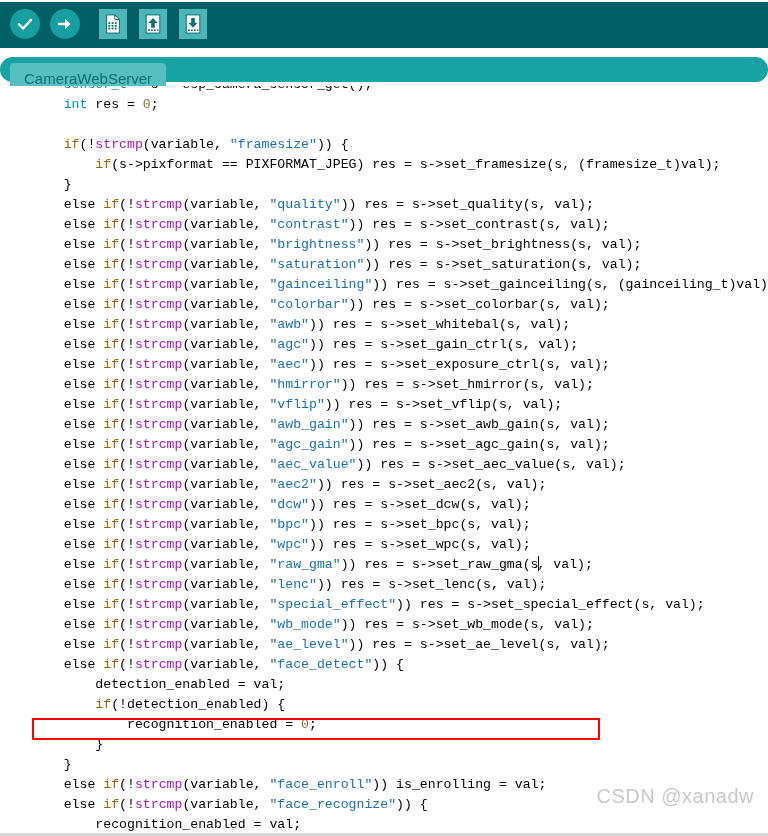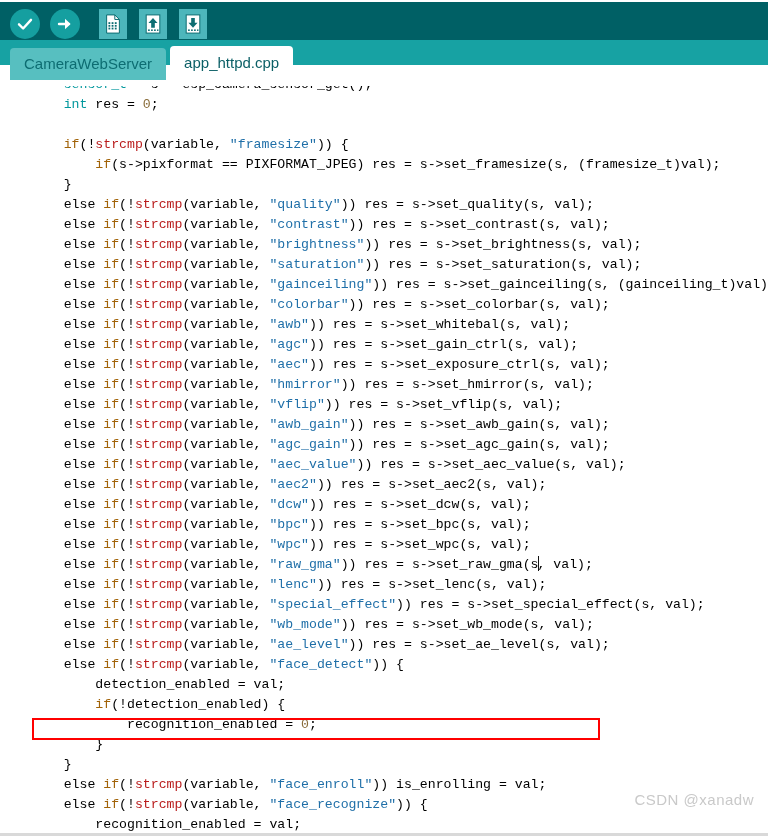--- a/index.html
+++ b/index.html
@@ -60,25 +60,26 @@
     width: 28px; height: 30px;
     background: #4db6bb;
     display: flex;
     align-items: center;
     justify-content: center;
   }
 
   
   #tabbar {
     position: absolute;
-    left: 0; top: 40px;
+    left: 0; top: 57px;
     width: 768px;
     height: 25px;
     background: #17a2a3;
     box-sizing: border-box;
+    border-radius: 17px;
   }
   .tabs {
     position: absolute;
     left: 10px; top: 6px;
     display: flex;
     align-items: flex-end;
     gap: 4px;
   }
   .tab {
     height: 32px;
@@ -125,21 +126,21 @@
   #code .ln {
     height: 20px;
     padding-left: 32px;
     box-sizing: border-box;
     position: relative;
   }
 
   
   .k-else  { color: #000000; }
   .k-if    { color: #a16207; }
-  .k-fn    { color: #b91c1c; }
+  .k-fn    { color: #a21caf; }
   .k-str   { color: #1f6fa8; }
   .k-type  { color: #00979c; }
   .k-num   { color: #8a6d3b; }
   .k-pln   { color: #000000; }
 
   
   .caret {
     display: inline-block;
     width: 0;
     border-left: 1.5px solid #111;
@@ -158,21 +159,21 @@
     border: 2px solid #ff0000;
     box-sizing: border-box;
     pointer-events: none;
   }
 
   
   #watermark {
     position: absolute;
     right: 14px;
     bottom: 28px;
-    font-size: 15px;
+    font-size: 20px;
     color: #c9c9c9;
     font-family: "Liberation Sans", sans-serif;
     letter-spacing: 0.5px;
     user-select: none;
   }
   #bottomline {
     position: absolute;
     left: 0; bottom: 0;
     width: 768px;
     height: 3px;
@@ -251,21 +252,20 @@
         </svg>
       </span>
     </div>
 
   </div>
 </div>
 
 <div id="tabbar">
   <div class="tabs" id="tabs-container">
       <div class="tab inactive">CameraWebServer</div>
-      <div class="tab active">app_httpd.cpp</div>
     </div>
 </div>
 
 <div id="editor">
   <div id="code"><div class="ln"><span>    </span><span class="k-type">sensor_t</span><span class="k-pln"> * s = esp_camera_sensor_get();</span></div><div class="ln"><span>    </span><span class="k-type">int</span><span class="k-pln"> res = </span><span class="k-num">0</span><span class="k-pln">;</span></div><div class="ln"></div><div class="ln"><span>    </span><span class="k-if">if</span><span class="k-pln">(!</span><span class="k-fn">strcmp</span><span class="k-pln">(variable, </span><span class="k-str">"framesize"</span><span class="k-pln">)) {</span></div><div class="ln"><span>        </span><span class="k-if">if</span><span class="k-pln">(s-&gt;pixformat == PIXFORMAT_JPEG) res = s-&gt;set_framesize(s, (framesize_t)val);</span></div><div class="ln"><span>    </span><span class="k-pln">}</span></div><div class="ln"><span>    </span><span class="k-else">else</span><span class="k-pln"> </span><span class="k-if">if</span><span class="k-pln">(!</span><span class="k-fn">strcmp</span><span class="k-pln">(variable, </span><span class="k-str">"quality"</span><span class="k-pln">)) res = s-&gt;set_quality(s, val);</span></div><div class="ln"><span>    </span><span class="k-else">else</span><span class="k-pln"> </span><span class="k-if">if</span><span class="k-pln">(!</span><span class="k-fn">strcmp</span><span class="k-pln">(variable, </span><span class="k-str">"contrast"</span><span class="k-pln">)) res = s-&gt;set_contrast(s, val);</span></div><div class="ln"><span>    </span><span class="k-else">else</span><span class="k-pln"> </span><span class="k-if">if</span><span class="k-pln">(!</span><span class="k-fn">strcmp</span><span class="k-pln">(variable, </span><span class="k-str">"brightness"</span><span class="k-pln">)) res = s-&gt;set_brightness(s, val);</span></div><div class="ln"><span>    </span><span class="k-else">else</span><span class="k-pln"> </span><span class="k-if">if</span><span class="k-pln">(!</span><span class="k-fn">strcmp</span><span class="k-pln">(variable, </span><span class="k-str">"saturation"</span><span class="k-pln">)) res = s-&gt;set_saturation(s, val);</span></div><div class="ln"><span>    </span><span class="k-else">else</span><span class="k-pln"> </span><span class="k-if">if</span><span class="k-pln">(!</span><span class="k-fn">strcmp</span><span class="k-pln">(variable, </span><span class="k-str">"gainceiling"</span><span class="k-pln">)) res = s-&gt;set_gainceiling(s, (gainceiling_t)val);</span></div><div class="ln"><span>    </span><span class="k-else">else</span><span class="k-pln"> </span><span class="k-if">if</span><span class="k-pln">(!</span><span class="k-fn">strcmp</span><span class="k-pln">(variable, </span><span class="k-str">"colorbar"</span><span class="k-pln">)) res = s-&gt;set_colorbar(s, val);</span></div><div class="ln"><span>    </span><span class="k-else">else</span><span class="k-pln"> </span><span class="k-if">if</span><span class="k-pln">(!</span><span class="k-fn">strcmp</span><span class="k-pln">(variable, </span><span class="k-str">"awb"</span><span class="k-pln">)) res = s-&gt;set_whitebal(s, val);</span></div><div class="ln"><span>    </span><span class="k-else">else</span><span class="k-pln"> </span><span class="k-if">if</span><span class="k-pln">(!</span><span class="k-fn">strcmp</span><span class="k-pln">(variable, </span><span class="k-str">"agc"</span><span class="k-pln">)) res = s-&gt;set_gain_ctrl(s, val);</span></div><div class="ln"><span>    </span><span class="k-else">else</span><span class="k-pln"> </span><span class="k-if">if</span><span class="k-pln">(!</span><span class="k-fn">strcmp</span><span class="k-pln">(variable, </span><span class="k-str">"aec"</span><span class="k-pln">)) res = s-&gt;set_exposure_ctrl(s, val);</span></div><div class="ln"><span>    </span><span class="k-else">else</span><span class="k-pln"> </span><span class="k-if">if</span><span class="k-pln">(!</span><span class="k-fn">strcmp</span><span class="k-pln">(variable, </span><span class="k-str">"hmirror"</span><span class="k-pln">)) res = s-&gt;set_hmirror(s, val);</span></div><div class="ln"><span>    </span><span class="k-else">else</span><span class="k-pln"> </span><span class="k-if">if</span><span class="k-pln">(!</span><span class="k-fn">strcmp</span><span class="k-pln">(variable, </span><span class="k-str">"vflip"</span><span class="k-pln">)) res = s-&gt;set_vflip(s, val);</span></div><div class="ln"><span>    </span><span class="k-else">else</span><span class="k-pln"> </span><span class="k-if">if</span><span class="k-pln">(!</span><span class="k-fn">strcmp</span><span class="k-pln">(variable, </span><span class="k-str">"awb_gain"</span><span class="k-pln">)) res = s-&gt;set_awb_gain(s, val);</span></div><div class="ln"><span>    </span><span class="k-else">else</span><span class="k-pln"> </span><span class="k-if">if</span><span class="k-pln">(!</span><span class="k-fn">strcmp</span><span class="k-pln">(variable, </span><span class="k-str">"agc_gain"</span><span class="k-pln">)) res = s-&gt;set_agc_gain(s, val);</span></div><div class="ln"><span>    </span><span class="k-else">else</span><span class="k-pln"> </span><span class="k-if">if</span><span class="k-pln">(!</span><span class="k-fn">strcmp</span><span class="k-pln">(variable, </span><span class="k-str">"aec_value"</span><span class="k-pln">)) res = s-&gt;set_aec_value(s, val);</span></div><div class="ln"><span>    </span><span class="k-else">else</span><span class="k-pln"> </span><span class="k-if">if</span><span class="k-pln">(!</span><span class="k-fn">strcmp</span><span class="k-pln">(variable, </span><span class="k-str">"aec2"</span><span class="k-pln">)) res = s-&gt;set_aec2(s, val);</span></div><div class="ln"><span>    </span><span class="k-else">else</span><span class="k-pln"> </span><span class="k-if">if</span><span class="k-pln">(!</span><span class="k-fn">strcmp</span><span class="k-pln">(variable, </span><span class="k-str">"dcw"</span><span class="k-pln">)) res = s-&gt;set_dcw(s, val);</span></div><div class="ln"><span>    </span><span class="k-else">else</span><span class="k-pln"> </span><span class="k-if">if</span><span class="k-pln">(!</span><span class="k-fn">strcmp</span><span class="k-pln">(variable, </span><span class="k-str">"bpc"</span><span class="k-pln">)) res = s-&gt;set_bpc(s, val);</span></div><div class="ln"><span>    </span><span class="k-else">else</span><span class="k-pln"> </span><span class="k-if">if</span><span class="k-pln">(!</span><span class="k-fn">strcmp</span><span class="k-pln">(variable, </span><span class="k-str">"wpc"</span><span class="k-pln">)) res = s-&gt;set_wpc(s, val);</span></div><div class="ln"><span>    </span><span class="k-else">else</span><span class="k-pln"> </span><span class="k-if">if</span><span class="k-pln">(!</span><span class="k-fn">strcmp</span><span class="k-pln">(variable, </span><span class="k-str">"raw_gma"</span><span class="k-pln">)) res = s-&gt;set_raw_gma(s</span><span class="caret"></span><span class="k-pln">, val);</span></div><div class="ln"><span>    </span><span class="k-else">else</span><span class="k-pln"> </span><span class="k-if">if</span><span class="k-pln">(!</span><span class="k-fn">strcmp</span><span class="k-pln">(variable, </span><span class="k-str">"lenc"</span><span class="k-pln">)) res = s-&gt;set_lenc(s, val);</span></div><div class="ln"><span>    </span><span class="k-else">else</span><span class="k-pln"> </span><span class="k-if">if</span><span class="k-pln">(!</span><span class="k-fn">strcmp</span><span class="k-pln">(variable, </span><span class="k-str">"special_effect"</span><span class="k-pln">)) res = s-&gt;set_special_effect(s, val);</span></div><div class="ln"><span>    </span><span class="k-else">else</span><span class="k-pln"> </span><span class="k-if">if</span><span class="k-pln">(!</span><span class="k-fn">strcmp</span><span class="k-pln">(variable, </span><span class="k-str">"wb_mode"</span><span class="k-pln">)) res = s-&gt;set_wb_mode(s, val);</span></div><div class="ln"><span>    </span><span class="k-else">else</span><span class="k-pln"> </span><span class="k-if">if</span><span class="k-pln">(!</span><span class="k-fn">strcmp</span><span class="k-pln">(variable, </span><span class="k-str">"ae_level"</span><span class="k-pln">)) res = s-&gt;set_ae_level(s, val);</span></div><div class="ln"><span>    </span><span class="k-else">else</span><span class="k-pln"> </span><span class="k-if">if</span><span class="k-pln">(!</span><span class="k-fn">strcmp</span><span class="k-pln">(variable, </span><span class="k-str">"face_detect"</span><span class="k-pln">)) {</span></div><div class="ln"><span>        </span><span class="k-pln">detection_enabled = val;</span></div><div class="ln"><span>        </span><span class="k-if">if</span><span class="k-pln">(!detection_enabled) {</span></div><div class="ln"><span>            </span><span class="k-pln">recognition_enabled = </span><span class="k-num">0</span><span class="k-pln">;</span></div><div class="ln"><span>        </span><span class="k-pln">}</span></div><div class="ln"><span>    </span><span class="k-pln">}</span></div><div class="ln"><span>    </span><span class="k-else">else</span><span class="k-pln"> </span><span class="k-if">if</span><span class="k-pln">(!</span><span class="k-fn">strcmp</span><span class="k-pln">(variable, </span><span class="k-str">"face_enroll"</span><span class="k-pln">)) is_enrolling = val;</span></div><div class="ln"><span>    </span><span class="k-else">else</span><span class="k-pln"> </span><span class="k-if">if</span><span class="k-pln">(!</span><span class="k-fn">strcmp</span><span class="k-pln">(variable, </span><span class="k-str">"face_recognize"</span><span class="k-pln">)) {</span></div><div class="ln"><span>        </span><span class="k-pln">recognition_enabled = val;</span></div></div>
   <div id="redbox"></div>
   <div id="watermark">CSDN @xanadw</div>
   <div id="bottomline"></div>
 </div>
 

